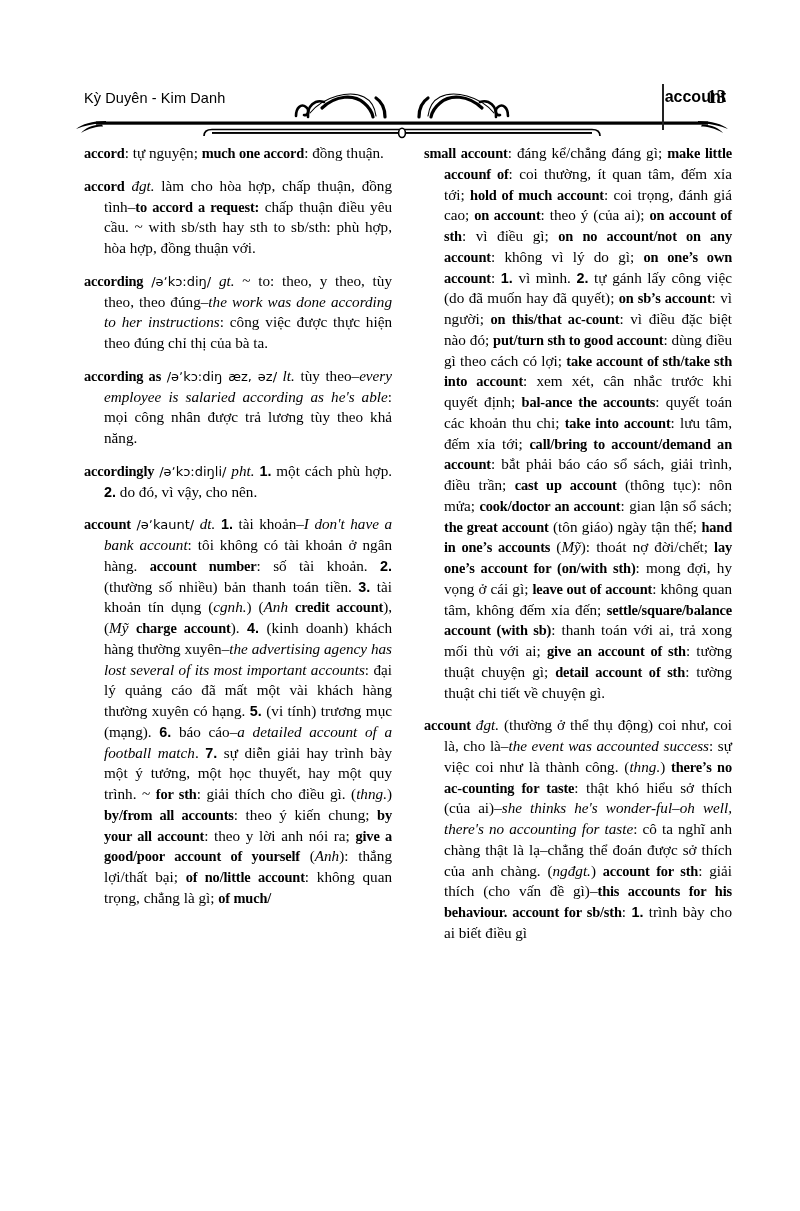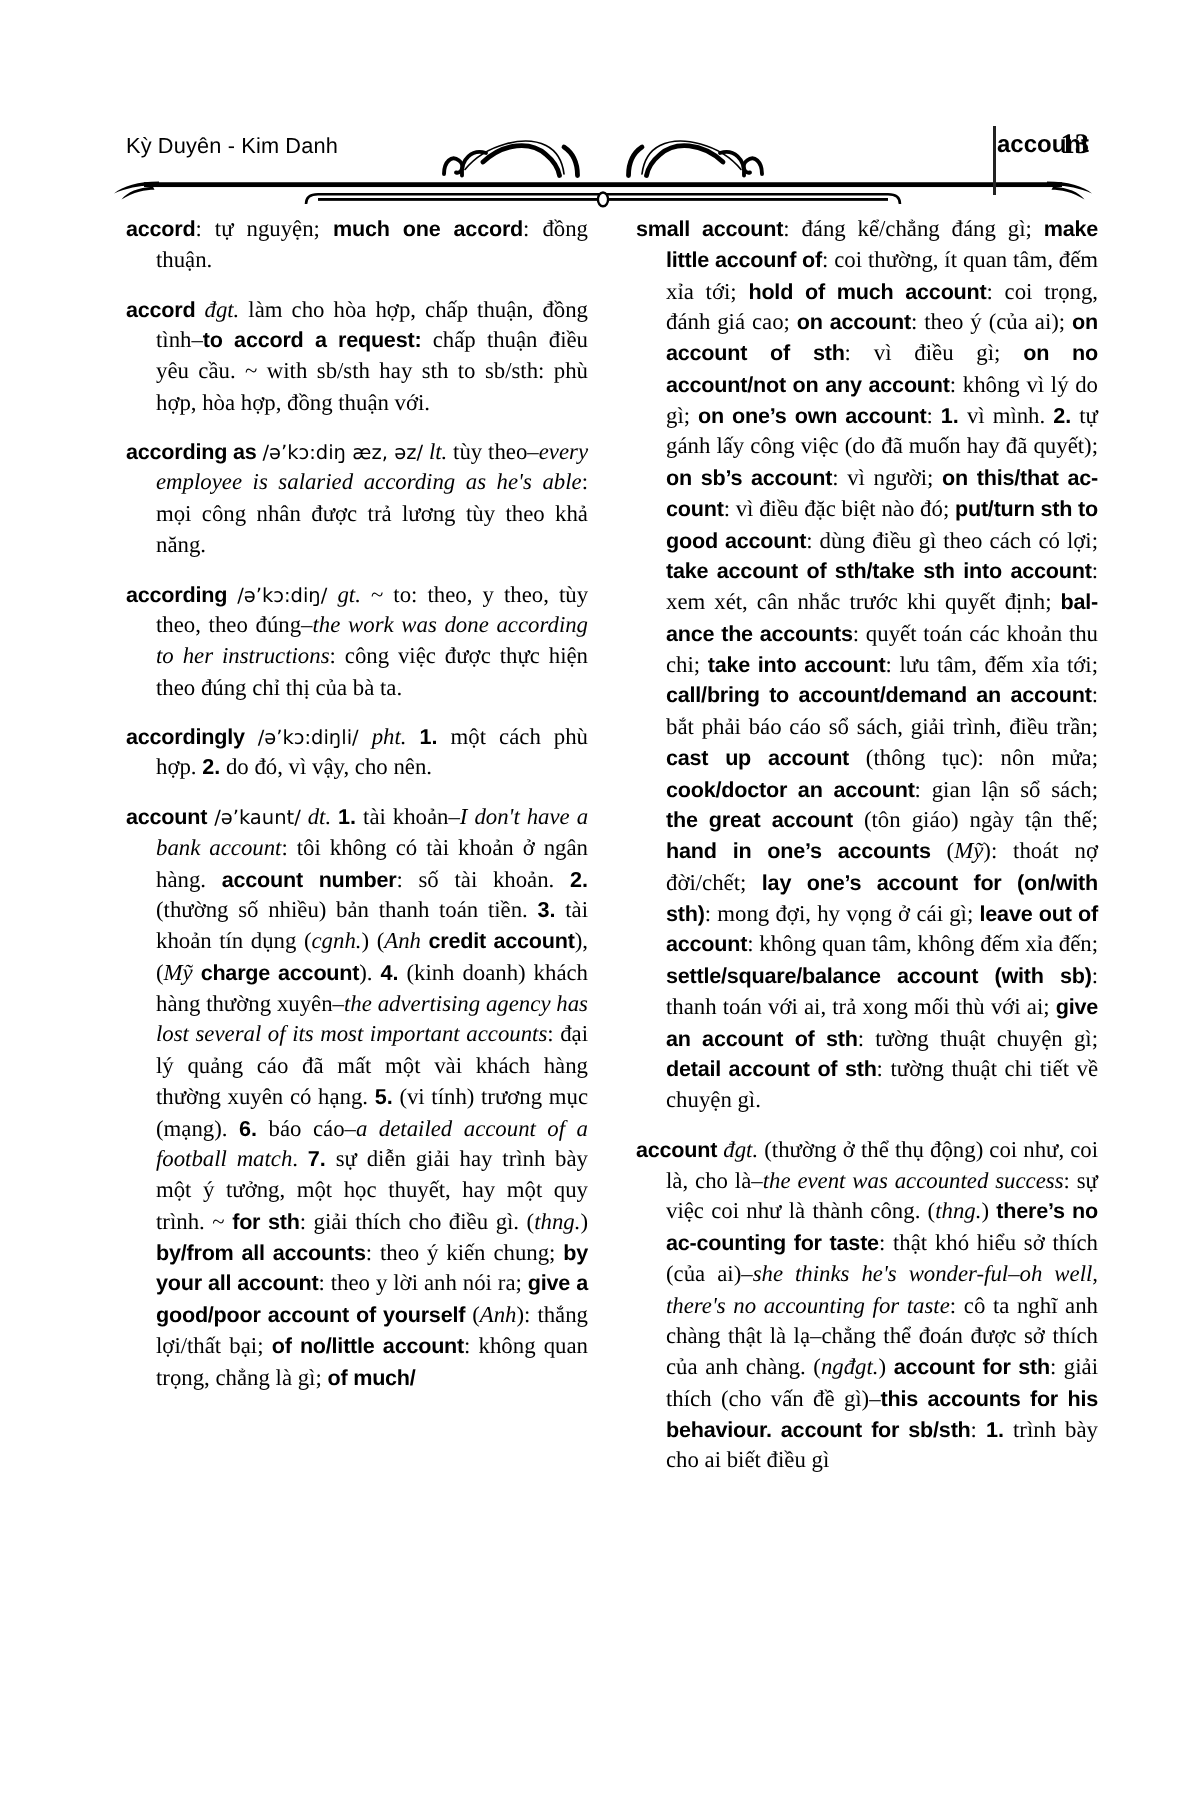--- a/index.html
+++ b/index.html
@@ -112,21 +112,21 @@
 
   .entry {
     margin: 0 0 0 0;
     padding-left: 20px;
     text-indent: -20px;
     text-align: justify;
   }
   .entry + .entry { margin-top: 12px; }
 
   .entry b, .entry strong {
-    font-family: Liberation Sans, sans-serif;
+    font-family: Liberation Serif, serif;
     font-weight: bold;
     font-size: 14.4px;
     letter-spacing: -0.15px;
   }
   .entry i, .entry em {
     font-style: italic;
   }
   .num {
     font-family: "Liberation Sans", "DejaVu Sans", sans-serif;
     font-weight: bold;
@@ -185,22 +185,22 @@
       <ellipse cx="330" cy="16.9" rx="3.4" ry="4.6" fill="#fff" stroke="#000" stroke-width="1.6"></ellipse>
     </svg>
   </div>
 
   <div class="edge-mark"></div>
 
   <div class="columns">
     <div class="col col-left" id="col-left">
         <p class="entry"><b>accord</b>: tự nguyện; <b>much one accord</b>: đồng thuận.</p>
         <p class="entry"><b>accord</b> <i>đgt.</i> làm cho hòa hợp, chấp thuận, đồng tình–<b>to accord a request:</b> chấp thuận điều yêu cầu. ~ with sb/sth hay sth to sb/sth: phù hợp, hòa hợp, đồng thuận với.</p>
+        <p class="entry"><b>according</b> <span class="ipa">/əʼkɔ:diŋ/</span> <i>gt.</i> ~ to: theo, y theo, tùy theo, theo đúng–<i>the work was done according to her instructions</i>: công việc được thực hiện theo đúng chỉ thị của bà ta.</p>
         <p class="entry"><b>according as</b> <span class="ipa">/əʼkɔ:diŋ æz, əz/</span> <i>lt.</i> tùy theo–<i>every employee is salaried according as he's able</i>: mọi công nhân được trả lương tùy theo khả năng.</p>
-        <p class="entry"><b>according</b> <span class="ipa">/əʼkɔ:diŋ/</span> <i>gt.</i> ~ to: theo, y theo, tùy theo, theo đúng–<i>the work was done according to her instructions</i>: công việc được thực hiện theo đúng chỉ thị của bà ta.</p>
         <p class="entry"><b>accordingly</b> <span class="ipa">/əʼkɔ:diŋli/</span> <i>pht.</i> <span class="num">1.</span> một cách phù hợp. <span class="num">2.</span> do đó, vì vậy, cho nên.</p>
         <p class="entry"><b>account</b> <span class="ipa">/əʼkaunt/</span> <i>dt.</i> <span class="num">1.</span> tài khoản–<i>I don't have a bank account</i>: tôi không có tài khoản ở ngân hàng. <b>account number</b>: số tài khoản. <span class="num">2.</span> (thường số nhiều) bản thanh toán tiền. <span class="num">3.</span> tài khoản tín dụng (<i>cgnh.</i>) (<i>Anh</i> <b>credit account</b>), (<i>Mỹ</i> <b>charge account</b>). <span class="num">4.</span> (kinh doanh) khách hàng thường xuyên–<i>the advertising agency has lost several of its most important accounts</i>: đại lý quảng cáo đã mất một vài khách hàng thường xuyên có hạng. <span class="num">5.</span> (vi tính) trương mục (mạng). <span class="num">6.</span> báo cáo–<i>a detailed account of a football match</i>. <span class="num">7.</span> sự diễn giải hay trình bày một ý tưởng, một học thuyết, hay một quy trình. ~ <b>for sth</b>: giải thích cho điều gì. (<i>thng.</i>) <b>by/from all accounts</b>: theo ý kiến chung; <b>by your all account</b>: theo y lời anh nói ra; <b>give a good/poor account of yourself</b> (<i>Anh</i>): thắng lợi/thất bại; <b>of no/little account</b>: không quan trọng, chẳng là gì; <b>of much/</b></p>
       </div>
     <div class="col col-right" id="col-right">
         <p class="entry"><b>small account</b>: đáng kể/chẳng đáng gì; <b>make little accounf of</b>: coi thường, ít quan tâm, đếm xỉa tới; <b>hold of much account</b>: coi trọng, đánh giá cao; <b>on account</b>: theo ý (của ai); <b>on account of sth</b>: vì điều gì; <b>on no account/not on any account</b>: không vì lý do gì; <b>on one’s own account</b>: <span class="num">1.</span> vì mình. <span class="num">2.</span> tự gánh lấy công việc (do đã muốn hay đã quyết); <b>on sb’s account</b>: vì người; <b>on this/that ac-count</b>: vì điều đặc biệt nào đó; <b>put/turn sth to good account</b>: dùng điều gì theo cách có lợi; <b>take account of sth/take sth into account</b>: xem xét, cân nhắc trước khi quyết định; <b>bal-ance the accounts</b>: quyết toán các khoản thu chi; <b>take into account</b>: lưu tâm, đếm xỉa tới; <b>call/bring to account/demand an account</b>: bắt phải báo cáo sổ sách, giải trình, điều trần; <b>cast up account</b> (thông tục): nôn mửa; <b>cook/doctor an account</b>: gian lận sổ sách; <b>the great account</b> (tôn giáo) ngày tận thế; <b>hand in one’s accounts</b> (<i>Mỹ</i>): thoát nợ đời/chết; <b>lay one’s account for (on/with sth)</b>: mong đợi, hy vọng ở cái gì; <b>leave out of account</b>: không quan tâm, không đếm xỉa đến; <b>settle/square/balance account (with sb)</b>: thanh toán với ai, trả xong mối thù với ai; <b>give an account of sth</b>: tường thuật chuyện gì; <b>detail account of sth</b>: tường thuật chi tiết về chuyện gì.</p>
         <p class="entry"><b>account</b> <i>đgt.</i> (thường ở thể thụ động) coi như, coi là, cho là–<i>the event was accounted success</i>: sự việc coi như là thành công. (<i>thng.</i>) <b>there’s no ac-counting for taste</b>: thật khó hiểu sở thích (của ai)–<i>she thinks he's wonder-ful–oh well, there's no accounting for taste</i>: cô ta nghĩ anh chàng thật là lạ–chẳng thể đoán được sở thích của anh chàng. (<i>ngđgt.</i>) <b>account for sth</b>: giải thích (cho vấn đề gì)–<b>this accounts for his behaviour. account for sb/sth</b>: <span class="num">1.</span> trình bày cho ai biết điều gì</p>
       </div>
   </div>
 
 </div>

